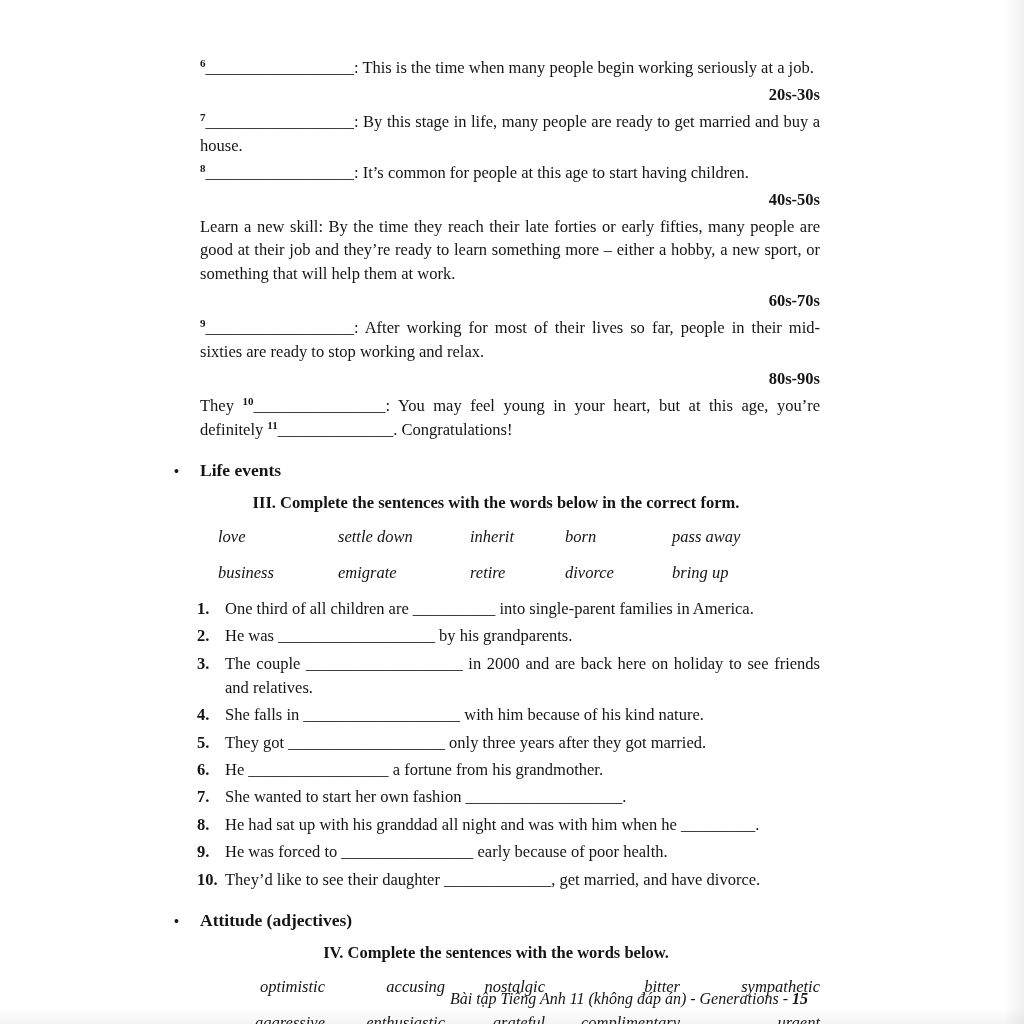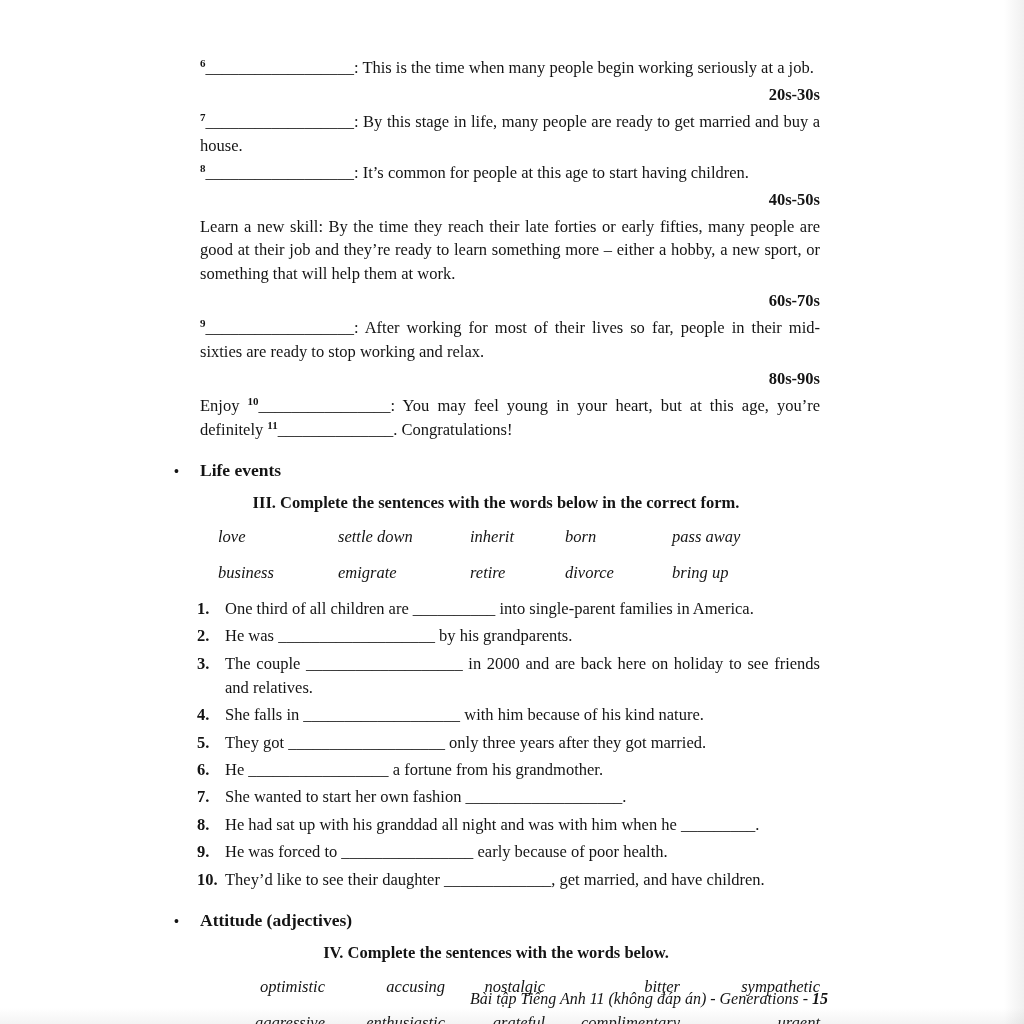--- a/index.html
+++ b/index.html
@@ -78,21 +78,21 @@
   }
   ol.sentences .num {
     flex: 0 0 28px;
     width: 28px;
     font-weight: bold;
     margin-left: -3px;
   }
   ol.sentences .sentence-text { flex: 1; text-align: justify; }
   .footer {
     position: absolute;
-    right: 196px;
+    right: 216px;
     bottom: 16px;
     font-style: italic;
     font-size: 16px;
     white-space: nowrap;
   }
   .footer .pagenum { font-weight: bold; }
 </style>
 </head>
 <body>
 
@@ -110,21 +110,21 @@
     <p class="age-heading">40s-50s</p>
 
     <p class="para">Learn a new skill: By the time they reach their late forties or early fifties, many people are good at their job and they’re ready to learn something more – either a hobby, a new sport, or something that will help them at work.</p>
 
     <p class="age-heading">60s-70s</p>
 
     <p class="para"><sup class="blank-num">9</sup><span>__________________: After working for most of their lives so far, people in their mid-sixties are ready to stop working and relax.</span></p>
 
     <p class="age-heading">80s-90s</p>
 
-    <p class="para"><span>Enjoy </span><sup class="blank-num">10</sup><span>________________: You may feel young in your heart, but at this age, you’re definitely </span><sup class="blank-num">11</sup><span>______________. Congratulations!</span></p>
+    <p class="para"><span>They </span><sup class="blank-num">10</sup><span>________________: You may feel young in your heart, but at this age, you’re definitely </span><sup class="blank-num">11</sup><span>______________. Congratulations!</span></p>
 
     <div class="section-heading">
       <span class="bullet">•</span>
       <span>Life events</span>
     </div>
 
     <p class="exercise-heading">III. Complete the sentences with the words below in the correct form.</p>
 
     <div class="word-bank bank-3">
       <span>love</span>
@@ -171,21 +171,21 @@
       <li>
           <span class="num">8.</span>
           <span class="sentence-text">He had sat up with his granddad all night and was with him when he _________.</span>
         </li>
       <li>
           <span class="num">9.</span>
           <span class="sentence-text">He was forced to ________________ early because of poor health.</span>
         </li>
       <li>
           <span class="num">10.</span>
-          <span class="sentence-text">They’d like to see their daughter _____________, get married, and have children.</span>
+          <span class="sentence-text">They’d like to see their daughter _____________, get married, and have divorce.</span>
         </li>
     </ol>
 
     <div class="section-heading">
       <span class="bullet">•</span>
       <span>Attitude (adjectives)</span>
     </div>
 
     <p class="exercise-heading">IV. Complete the sentences with the words below.</p>
 

